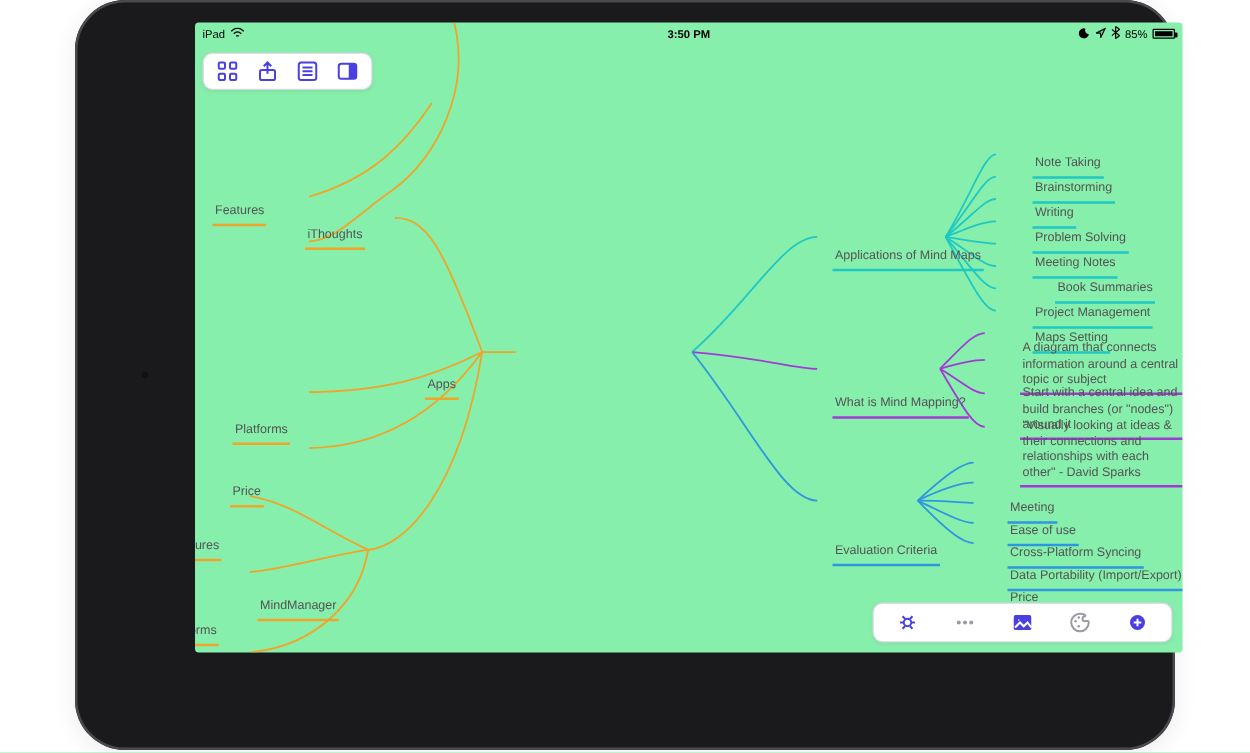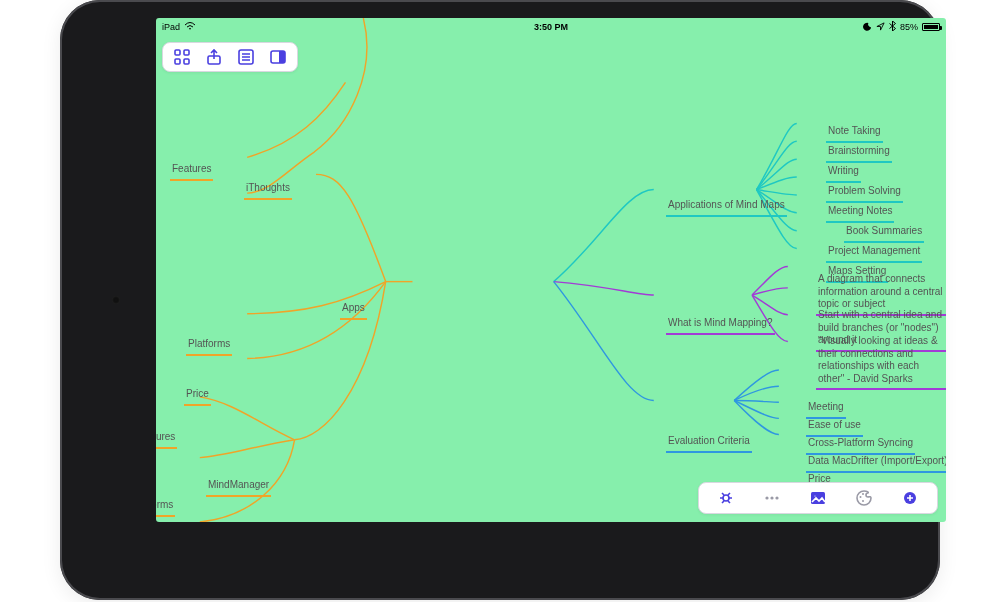--- a/index.html
+++ b/index.html
@@ -254,21 +254,21 @@
       <div class="node brand-teal" style="left:670px; top:226px;">Project Management</div>
       <div class="node brand-teal" style="left:670px; top:246px;">Maps Setting</div>
 
       <div class="node brand-purple multiline" style="left:660px; top:254px; width:130px;">A diagram that connects information around a central topic or subject</div>
       <div class="node brand-purple multiline" style="left:660px; top:290px; width:130px;">Start with a central idea and build branches (or "nodes") around it</div>
       <div class="node brand-purple multiline" style="left:660px; top:316px; width:130px;">"Visually looking at ideas &amp; their connections and relationships with each other" - David Sparks</div>
 
       <div class="node brand-blue" style="left:650px; top:382px;">Meeting</div>
       <div class="node brand-blue" style="left:650px; top:400px;">Ease of use</div>
       <div class="node brand-blue" style="left:650px; top:418px;">Cross-Platform Syncing</div>
-      <div class="node brand-blue" style="left:650px; top:436px;">Data MacDrifter (Import/Export)</div>
+      <div class="node brand-blue" style="left:650px; top:436px;">Data Portability (Import/Export)</div>
       <div class="node brand-blue" style="left:650px; top:454px;">Price</div>
     </div>
 
     <div class="toolbar toolbar-bottom-right">
       <div class="tb-btn">
         <svg viewBox="0 0 18 18">
             <circle cx="9" cy="9" r="3"></circle>
             <path d="M3 9 H6 M12 9 H15 M5 4 L7 6 M11 12 L13 14 M5 14 L7 12 M11 6 L13 4"></path>
           </svg>
       </div>

